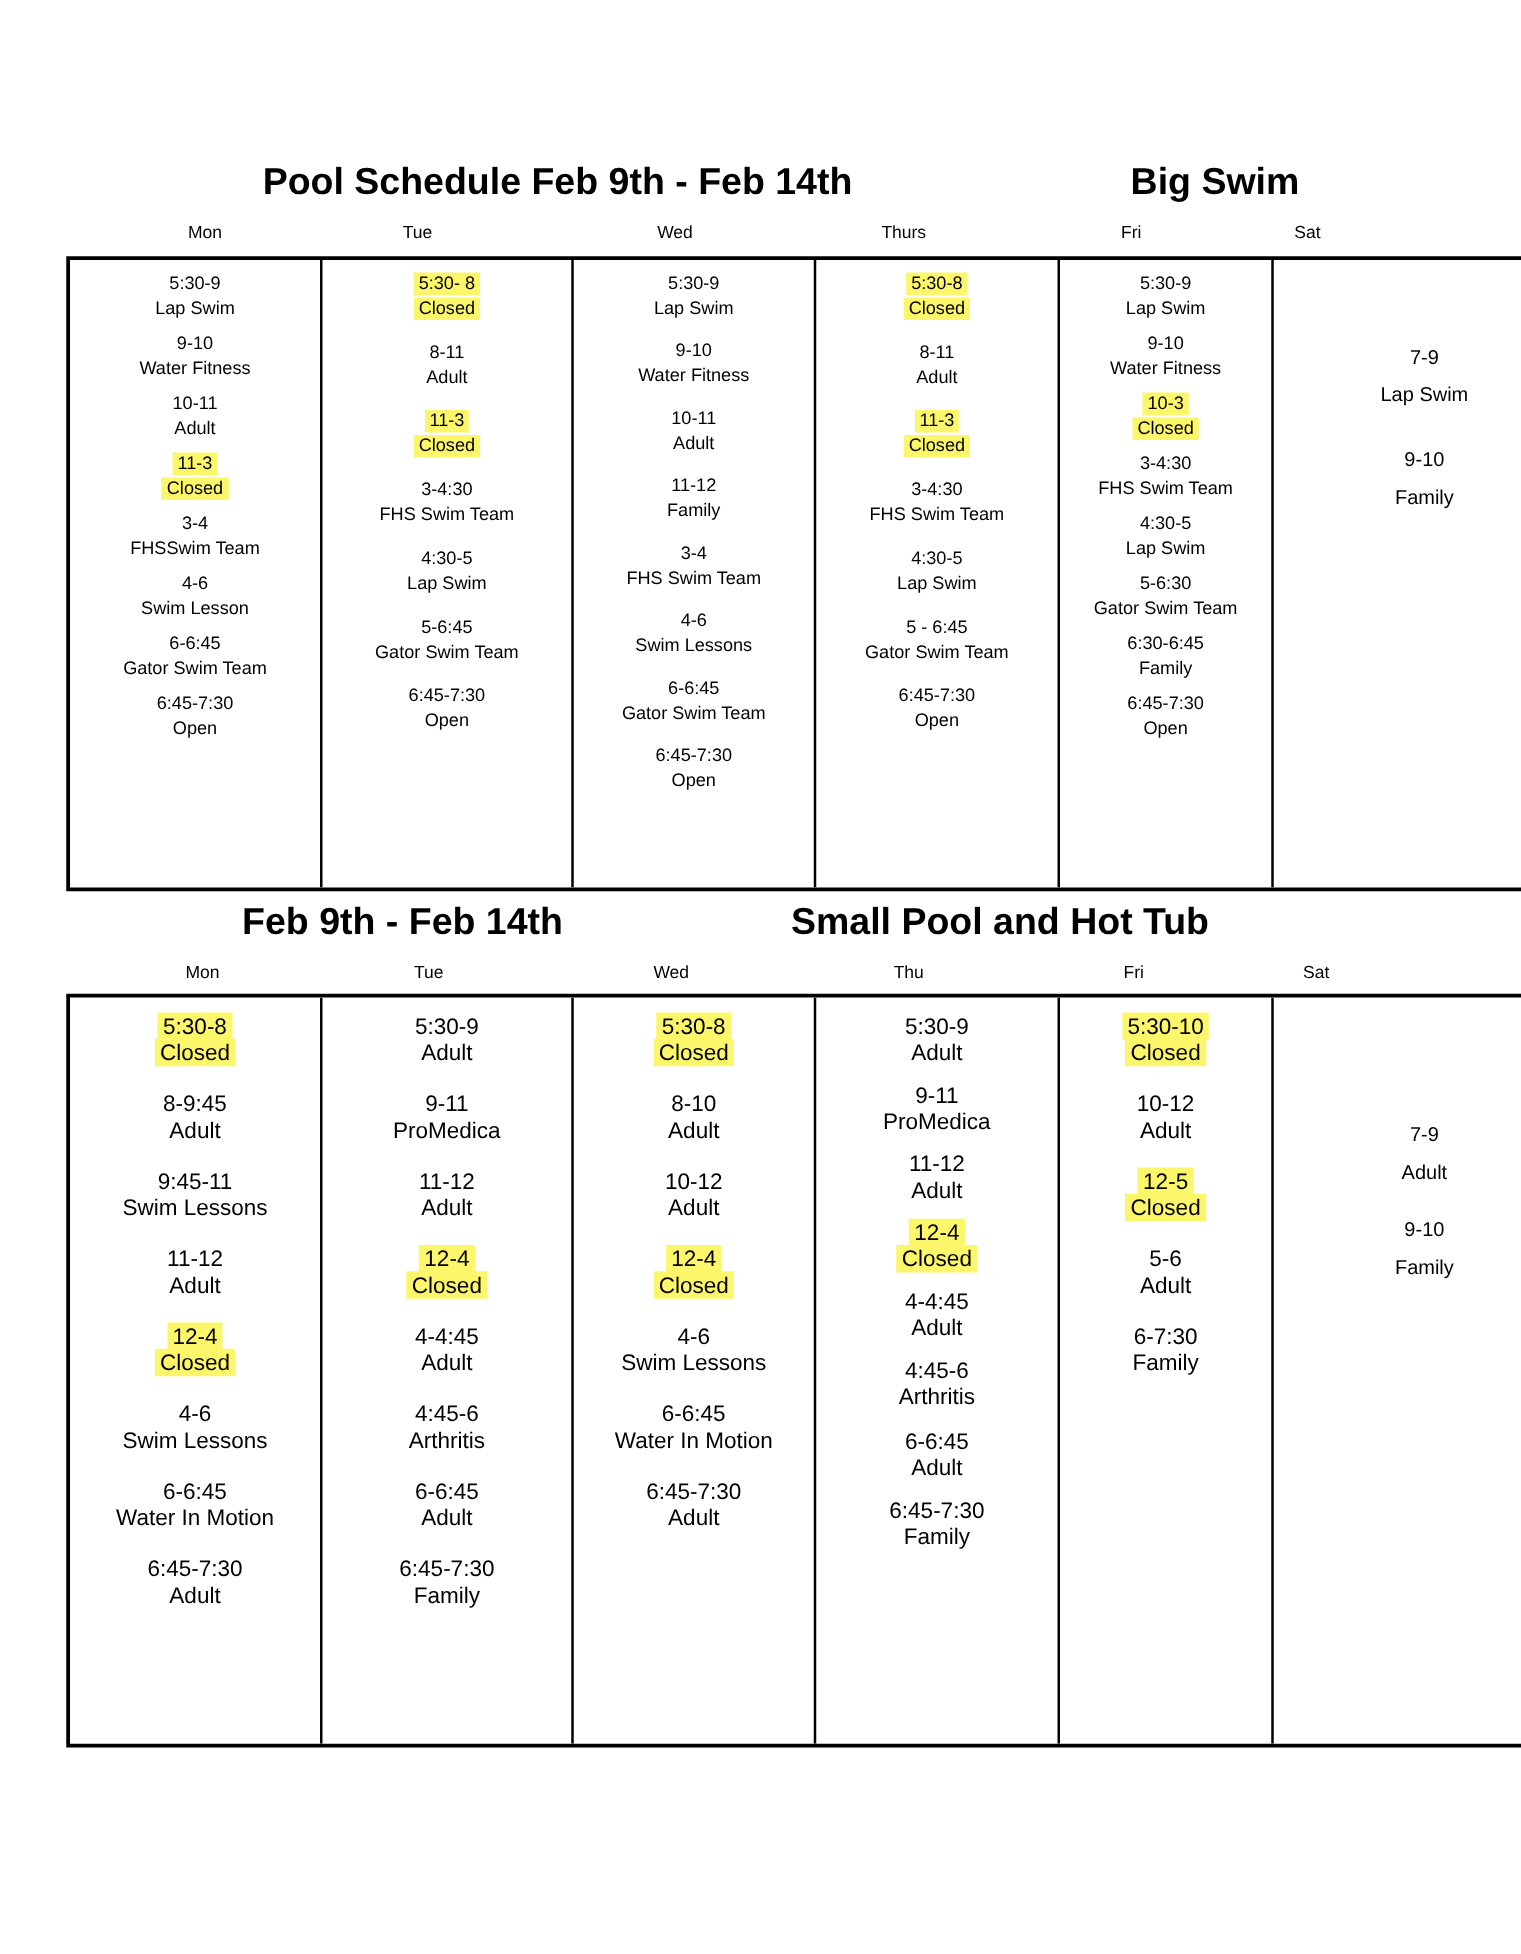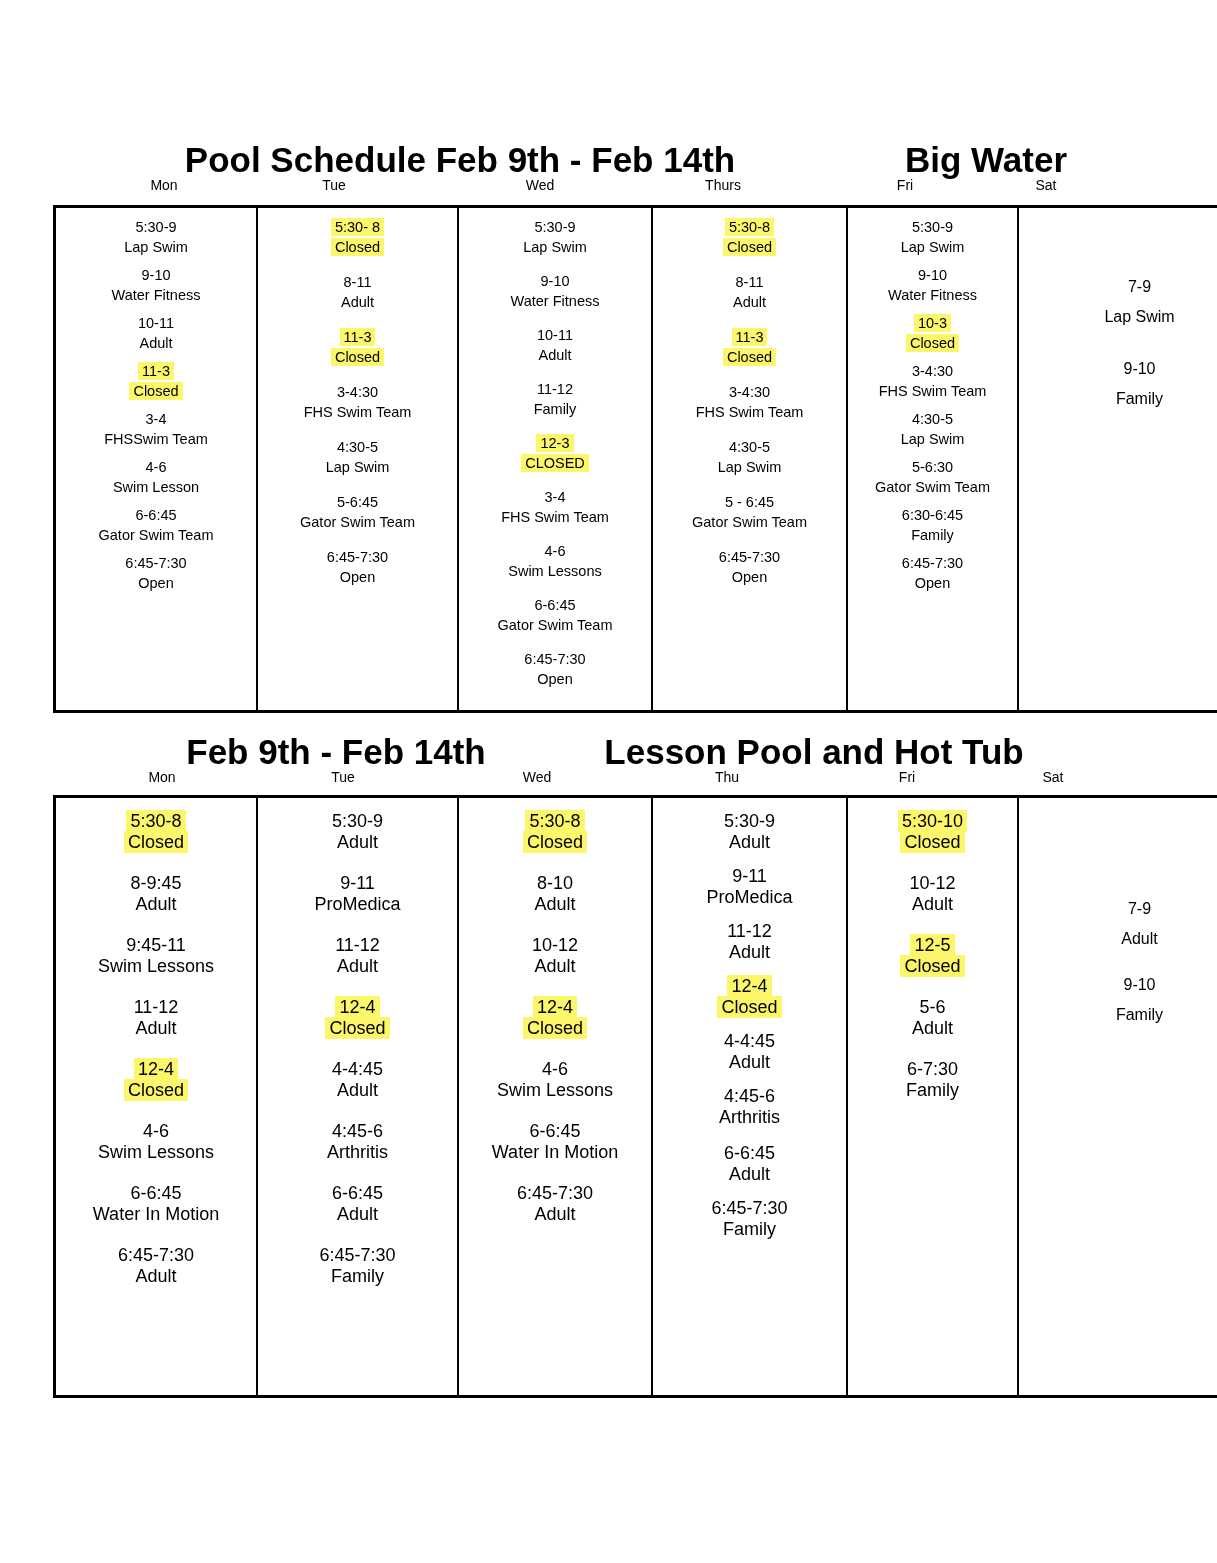--- a/index.html
+++ b/index.html
@@ -1,21 +1,21 @@
 <!DOCTYPE html>
 <html style="--hl: #fcf66b;"><head>
 <meta charset="utf-8">
 <style>
   html,body{margin:0;padding:0;background:#fff;}
   .page{
     position:relative;width:1217px;height:1563px;background:#fff;
     font-family:"Liberation Sans",sans-serif;color:#000;overflow:hidden;
   }
   .title{
-    position:absolute;margin:14px;font-weight:bold;font-size:35px;line-height:40px;
+    position:absolute;margin:0;font-weight:bold;font-size:30px;line-height:40px;
     white-space:nowrap;transform:translateX(-50%);
   }
   #t1-title{left:446px;top:126px;}
   #t1-pool{left:972px;top:126px;}
   #t2-title{left:322px;top:718px;}
   #t2-pool{left:800px;top:718px;}
   .days{position:absolute;left:0;width:1217px;height:30px;}
   #t1-days{top:170px;}
   #t2-days{top:762px;}
   .day{
@@ -68,21 +68,21 @@
   #t2-grid .cell.large .entry{margin-bottom:16px;}
   .hl{background:var(--hl,#fcf66b);padding:1px 4px;}
 </style>
 </head>
 <body>
 
 <div class="page">
 
   <section>
     <h1 class="title" id="t1-title">Pool Schedule Feb 9th - Feb 14th</h1>
-    <h1 class="title" id="t1-pool">Big Water</h1>
+    <h1 class="title" id="t1-pool">Big Swim</h1>
     <div class="days" id="t1-days">
         <div class="day">Mon</div>
         <div class="day">Tue</div>
         <div class="day">Wed</div>
         <div class="day">Thurs</div>
         <div class="day">Fri</div>
         <div class="day">Sat</div>
       </div>
     <div class="grid" id="t1-grid">
         <div class="cell">
@@ -160,24 +160,20 @@
           </div>
           <div class="entry">
             <div class="time"><span>10-11</span></div>
             <div class="label"><span>Adult</span></div>
           </div>
           <div class="entry">
             <div class="time"><span>11-12</span></div>
             <div class="label"><span>Family</span></div>
           </div>
           <div class="entry">
-            <div class="time"><span class="hl">12-3</span></div>
-            <div class="label"><span class="hl">CLOSED</span></div>
-          </div>
-          <div class="entry">
             <div class="time"><span>3-4</span></div>
             <div class="label"><span>FHS Swim Team</span></div>
           </div>
           <div class="entry">
             <div class="time"><span>4-6</span></div>
             <div class="label"><span>Swim Lessons</span></div>
           </div>
           <div class="entry">
             <div class="time"><span>6-6:45</span></div>
             <div class="label"><span>Gator Swim Team</span></div>
@@ -259,21 +255,21 @@
           <div class="entry">
             <div class="time"><span>9-10</span></div>
             <div class="label"><span>Family</span></div>
           </div>
         </div>
       </div>
   </section>
 
   <section>
     <h1 class="title" id="t2-title">Feb 9th - Feb 14th</h1>
-    <h1 class="title" id="t2-pool">Lesson Pool and Hot Tub</h1>
+    <h1 class="title" id="t2-pool">Small Pool and Hot Tub</h1>
     <div class="days" id="t2-days">
         <div class="day">Mon</div>
         <div class="day">Tue</div>
         <div class="day">Wed</div>
         <div class="day">Thu</div>
         <div class="day">Fri</div>
         <div class="day">Sat</div>
       </div>
     <div class="grid" id="t2-grid">
         <div class="cell">

